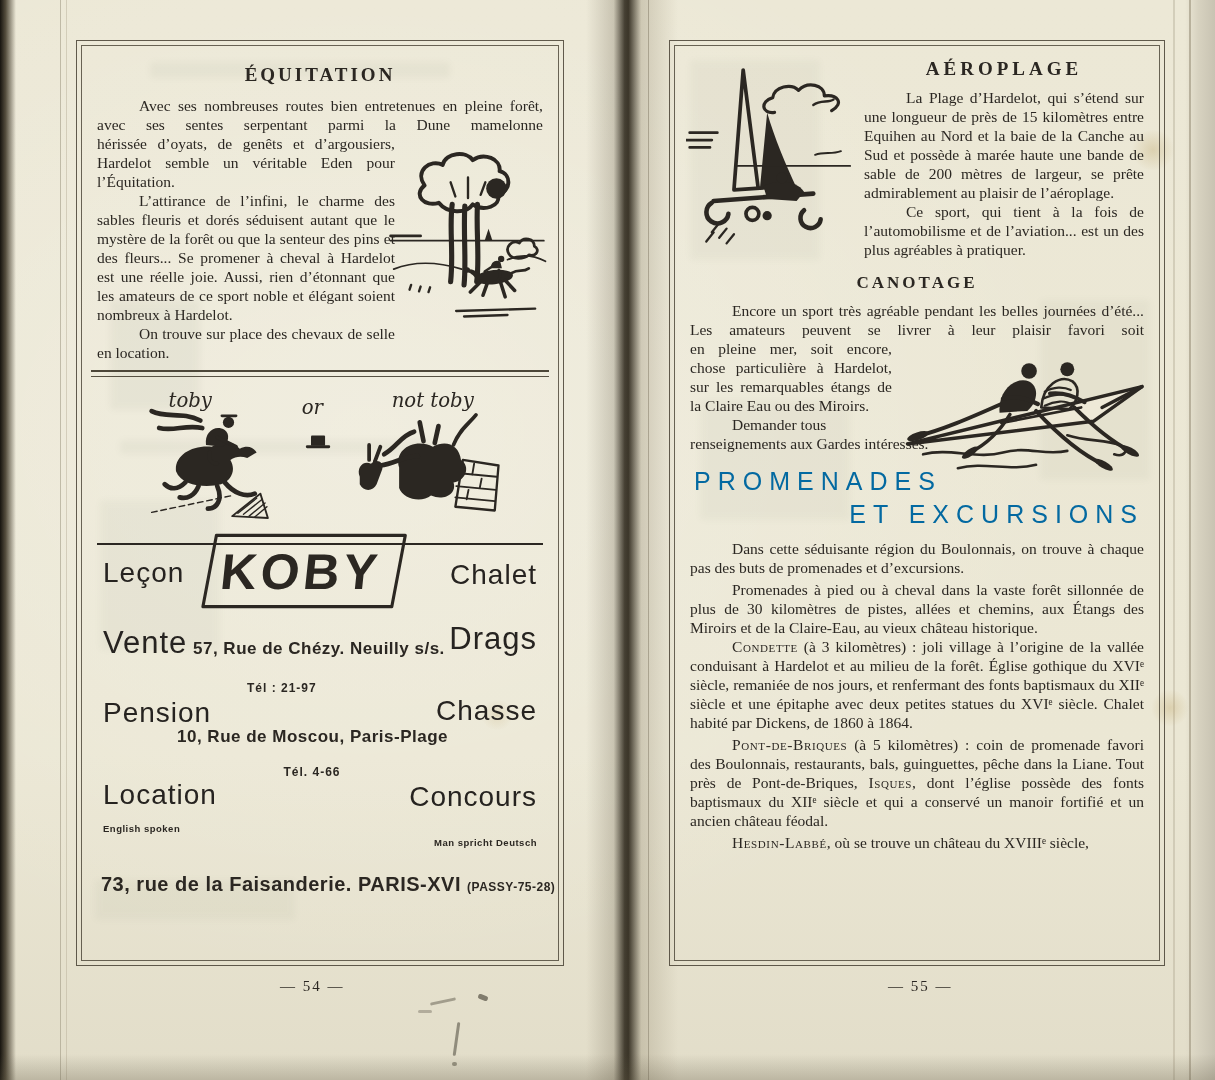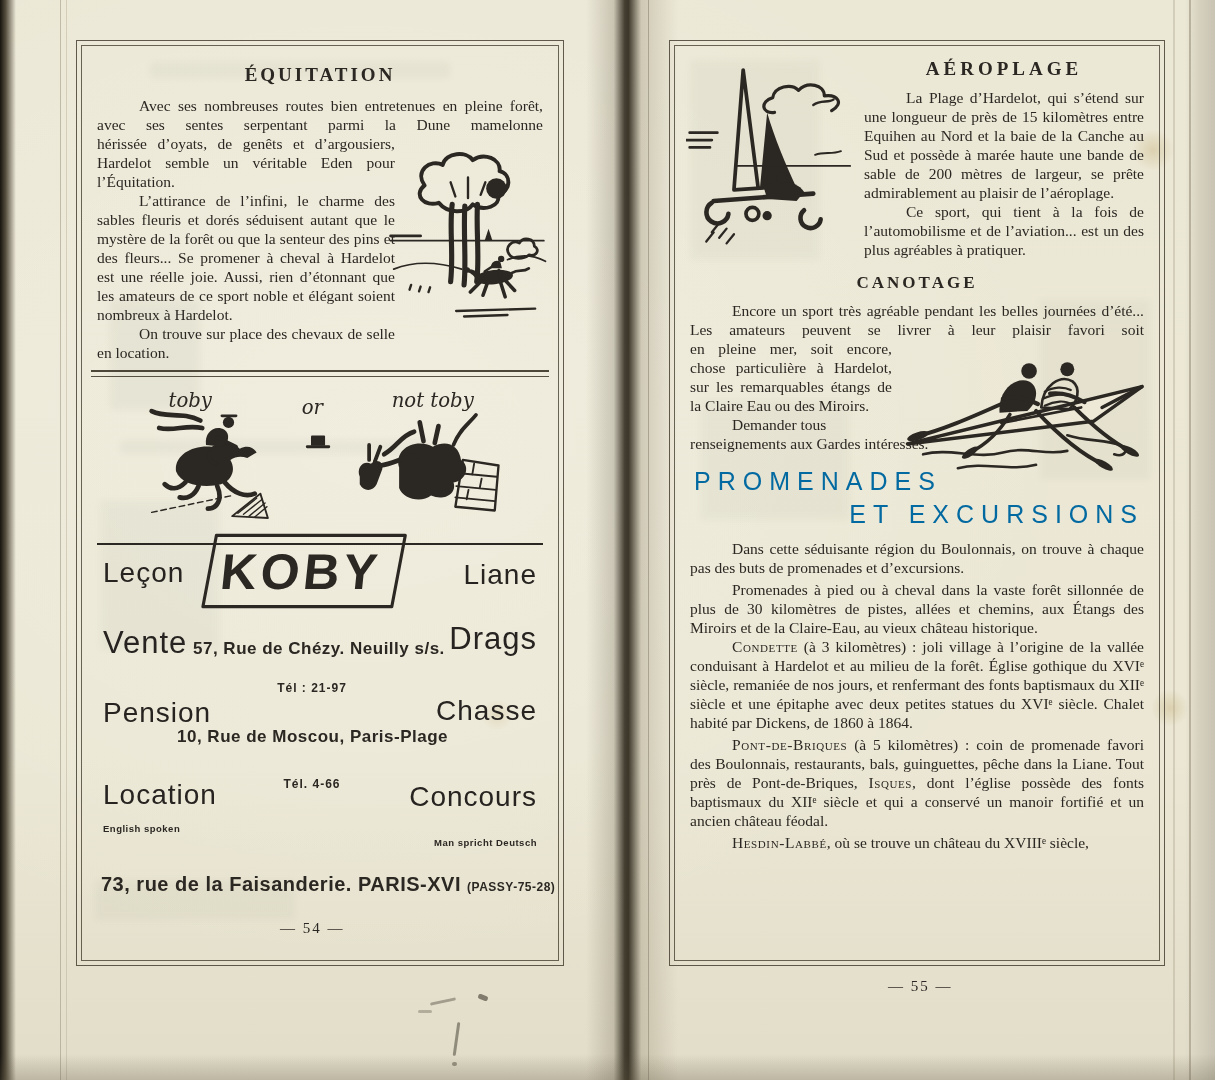--- a/index.html
+++ b/index.html
@@ -170,32 +170,32 @@
             <path class="ink" stroke-width="3" d="M-38,38 L-15,38"></path>
           </g>
         </svg>
 
         <div class="ad-rule" style="top:162px;"></div>
         <span class="ad-abs ad-word" style="left:6px;top:176px;">Leçon</span>
         <svg width="212" height="80" viewBox="0 0 220 82" style="position:absolute;left:104px;top:150px;">
           <polygon points="16,4 212,4 198,78 2,78" class="ink" stroke-width="3.2"></polygon>
           <text x="108" y="60" text-anchor="middle" font-size="52" font-weight="bold" letter-spacing="4" fill="#2b2722" transform="skewX(-6)" font-family="Liberation Sans, DejaVu Sans, sans-serif">KOBY</text>
         </svg>
-        <span class="ad-abs ad-word" style="right:6px;top:178px;">Liane</span>
+        <span class="ad-abs ad-word" style="right:6px;top:178px;">Chalet</span>
 
         <span class="ad-abs ad-word-big" style="left:6px;top:244px;">Vente</span>
         <span class="ad-abs ad-addr" style="left:96px;top:258px;width:238px;text-align:center;">57, Rue de Chézy. Neuilly s/s.</span>
         <span class="ad-abs ad-word-big" style="right:6px;top:240px;">Drags</span>
 
-        <span class="ad-abs ad-tel" style="left:150px;top:300px;width:130px;text-align:center;">Tél : 21-97</span>
+        <span class="ad-abs ad-tel" style="left:150px;top:300px;width:130px;text-align:left;">Tél : 21-97</span>
         <span class="ad-abs ad-word" style="left:6px;top:316px;">Pension</span>
         <span class="ad-abs ad-word" style="right:6px;top:314px;">Chasse</span>
         <span class="ad-abs ad-addr" style="left:80px;top:346px;width:270px;text-align:center;">10, Rue de Moscou, Paris-Plage</span>
 
-        <span class="ad-abs ad-tel" style="left:150px;top:384px;width:130px;text-align:center;margin-top:12px;">Tél. 4-66</span>
+        <span class="ad-abs ad-tel" style="left:150px;top:384px;width:130px;text-align:center;">Tél. 4-66</span>
         <span class="ad-abs ad-word" style="left:6px;top:398px;">Location</span>
         <span class="ad-abs ad-word" style="right:6px;top:400px;">Concours</span>
 
         <span class="ad-abs ad-note" style="left:6px;top:442px;">English spoken</span>
         <span class="ad-abs ad-note" style="right:6px;top:456px;">Man spricht Deutsch</span>
 
         <span class="ad-abs ad-bottom" style="left:4px;top:492px;"><span>73, rue de la Faisanderie. PARIS-XVI</span> <small>(PASSY-75-28)</small></span>
       </div>
 
     </div>
@@ -278,21 +278,21 @@
       <p class="body indent"><span class="lead-sc">Condette</span><span> (à 3 kilomètres) : joli village à l’origine de la vallée conduisant à Hardelot et au milieu de la forêt. Église gothique du XVIᵉ siècle, remaniée de nos jours, et renfermant des fonts baptismaux du XIIᵉ siècle et une épitaphe avec deux petites statues du XVIᵉ siècle. Chalet habité par Dickens, de 1860 à 1864.</span></p>
 
       <p class="body indent" style="margin-top:3px;"><span class="lead-sc">Pont-de-Briques</span><span> (à 5 kilomètres) : coin de promenade favori des Boulonnais, restaurants, bals, guinguettes, pêche dans la Liane. Tout près de Pont-de-Briques, </span><span class="lead-sc">Isques</span><span>, dont l’église possède des fonts baptismaux du XIIᵉ siècle et qui a conservé un manoir fortifié et un ancien château féodal.</span></p>
 
       <p class="body indent" style="margin-top:3px;"><span class="lead-sc">Hesdin-Labbé</span><span>, où se trouve un château du XVIIIᵉ siècle,</span></p>
 
     </div>
    </div>
   </div>
 
-  <div class="pagenum" style="left:280px;top:920px;">— 54 —</div>
+  <div class="pagenum" style="left:280px;top:978px;">— 54 —</div>
   <div class="pagenum" style="left:888px;top:978px;">— 55 —</div>
 
   <div class="smudge" style="left:455px;top:1022px;width:3px;height:34px;transform:rotate(8deg);"></div>
   <div class="smudge" style="left:430px;top:1000px;width:26px;height:3px;transform:rotate(-12deg);opacity:.4;"></div>
   <div class="smudge" style="left:478px;top:995px;width:10px;height:5px;transform:rotate(20deg);opacity:.6;"></div>
   <div class="smudge" style="left:418px;top:1010px;width:14px;height:3px;opacity:.3;"></div>
   <div class="smudge" style="left:452px;top:1062px;width:5px;height:4px;opacity:.45;"></div>
 </div>
 
 </body></html>

